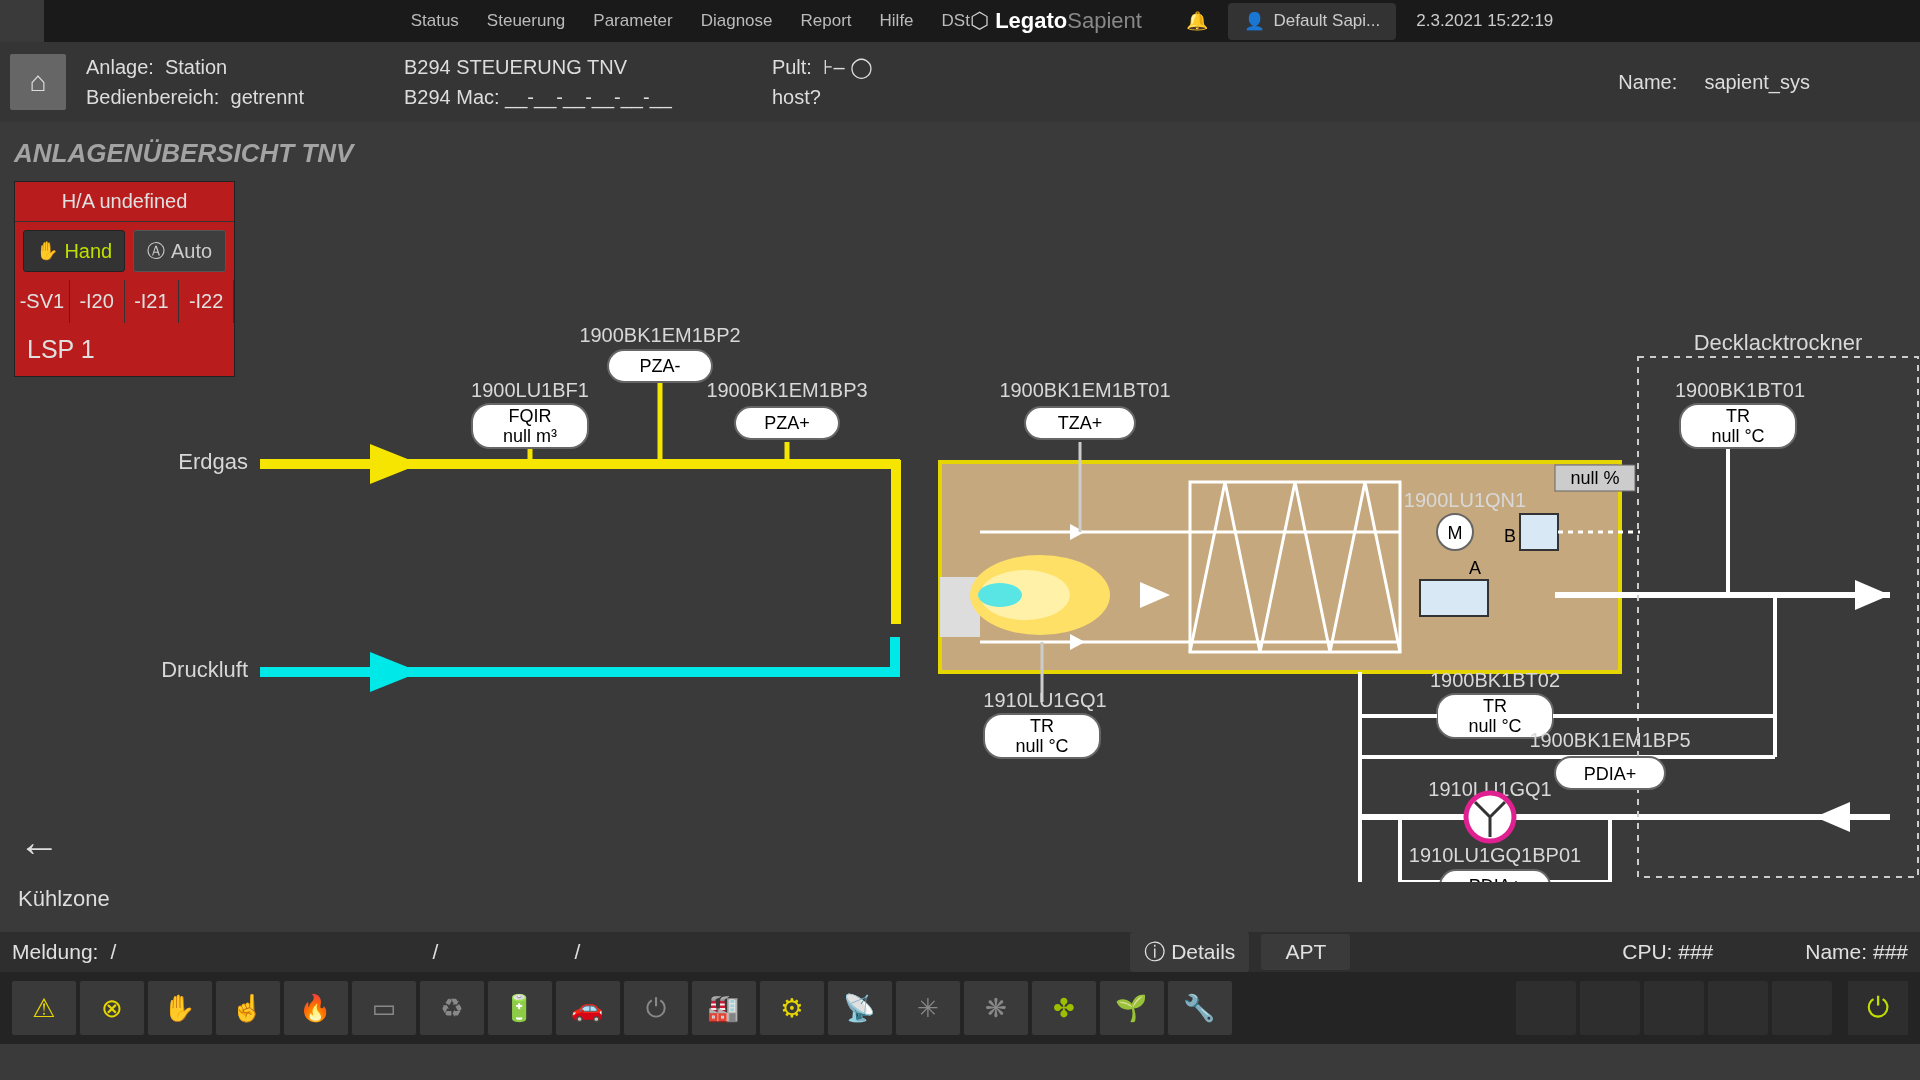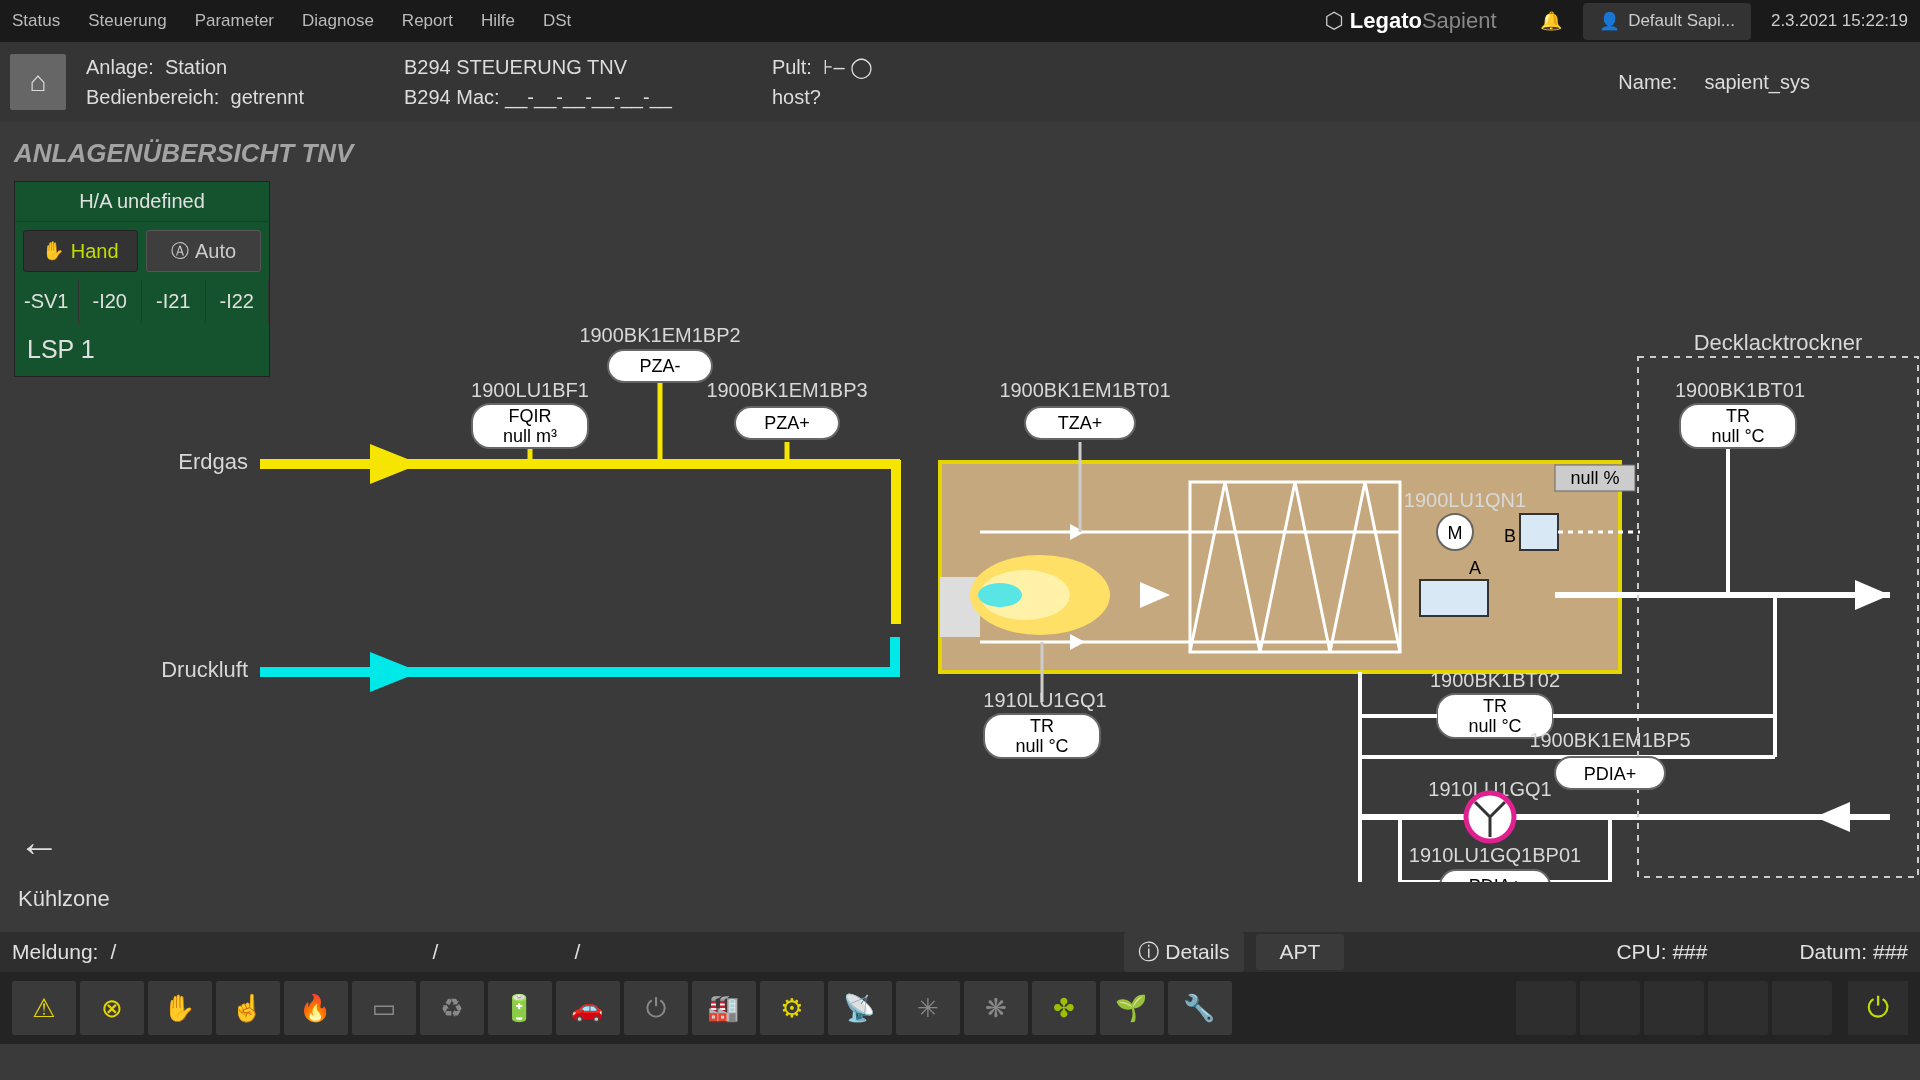--- a/index.html
+++ b/index.html
@@ -1,19 +1,19 @@
 <!DOCTYPE html>
 <html><head>
 <meta charset="utf-8">
 <style>
 * { margin: 0; padding: 0; box-sizing: border-box; font-family: Arial, sans-serif; }
 body { background: #3a3a3a; color: #e0e0e0; width: 1920px; height: 1080px; overflow: hidden; font-size: 18px; }
 
 
-.menubar { background: #1a1a1a; height: 42px; display: flex; align-items: center; padding: 0 12px; justify-content: space-between; }
+.menubar { background: #1a1a1a; height: 42px; display: flex; align-items: center; padding: 0 12px; justify-content: center; margin-left: 44px; }
 .menubar-left { display: flex; gap: 28px; }
 .menubar-item { color: #bbb; font-size: 17px; cursor: pointer; }
 .menubar-right { display: flex; align-items: center; gap: 20px; }
 .logo { display: flex; align-items: center; gap: 6px; margin-right: 24px; }
 .logo-icon { font-size: 22px; color: #ccc; }
 .logo-text { font-size: 22px; }
 .logo-text b { color: #fff; font-weight: 700; }
 .logo-text span { color: #888; font-weight: 300; }
 .bell { color: #666; font-size: 18px; }
 .user-btn { background: #333; padding: 8px 16px; border-radius: 4px; display: flex; align-items: center; gap: 8px; color: #ccc; font-size: 17px; }
@@ -25,21 +25,21 @@
 .header-col { margin-right: 100px; color: #ddd; font-size: 20px; line-height: 1.5; }
 .header-right { margin-left: auto; text-align: right; }
 .header-right-row { display: flex; gap: 8px; }
 .checks { color: #c0df00; letter-spacing: 3px; font-size: 18px; }
 
 
 .content { position: relative; height: 810px; }
 .title { font-style: italic; font-weight: bold; font-size: 26px; color: #a3a3a3; padding: 16px 14px 12px; }
 
 
-.ctrl-panel { background: #14532d; width: 256px; margin-left: 14px; border: 1px solid #222; }
+.ctrl-panel { background: #b91c1c; width: 221px; margin-left: 14px; border: 1px solid #222; }
 .ctrl-row { padding: 8px 12px; border-bottom: 1px solid #333; font-size: 20px; }
 .ctrl-ha { text-align: center; }
 .ctrl-mode { display: flex; gap: 8px; padding: 8px; }
 .mode-btn { flex: 1; padding: 8px 12px; border-radius: 3px; display: flex; align-items: center; gap: 6px; justify-content: center; font-size: 20px; }
 .mode-hand { background: #333; border: 1px solid #222; color: #c0df00; }
 .mode-auto { background: #3e3e3e; border: 1px solid #555; color: #ccc; }
 .mode-icon { font-size: 18px; }
 .ctrl-tabs { display: flex; align-items: flex-end; }
 .ctrl-tab { flex: 1; text-align: center; padding: 10px 0; border-right: 1px solid #333; font-size: 20px; }
 .ctrl-lsp { padding: 12px; font-size: 25px; }
@@ -262,21 +262,21 @@
   <span>Meldung:</span>
   <span class="status-seg">/</span>
   <span class="status-seg" style="margin-left:180px">/</span>
   <span class="status-seg">/</span>
   <div class="status-details">
     <span>ⓘ</span>
     <span>Details</span>
   </div>
   <div class="status-apt">APT</div>
   <span class="status-cpu">CPU: ###</span>
-  <span class="status-date">Datum: ###</span>
+  <span class="status-date">Name: ###</span>
 </div>
 
 <div class="toolbar">
   <div class="tool-btn" style="color:#e5d500">⚠</div>
   <div class="tool-btn" style="color:#e5d500">⊗</div>
   <div class="tool-btn" style="color:#888">✋</div>
   <div class="tool-btn" style="color:#888">☝</div>
   <div class="tool-btn" style="color:#e03030">🔥</div>
   <div class="tool-btn" style="color:#888">▭</div>
   <div class="tool-btn" style="color:#888">♻</div>

